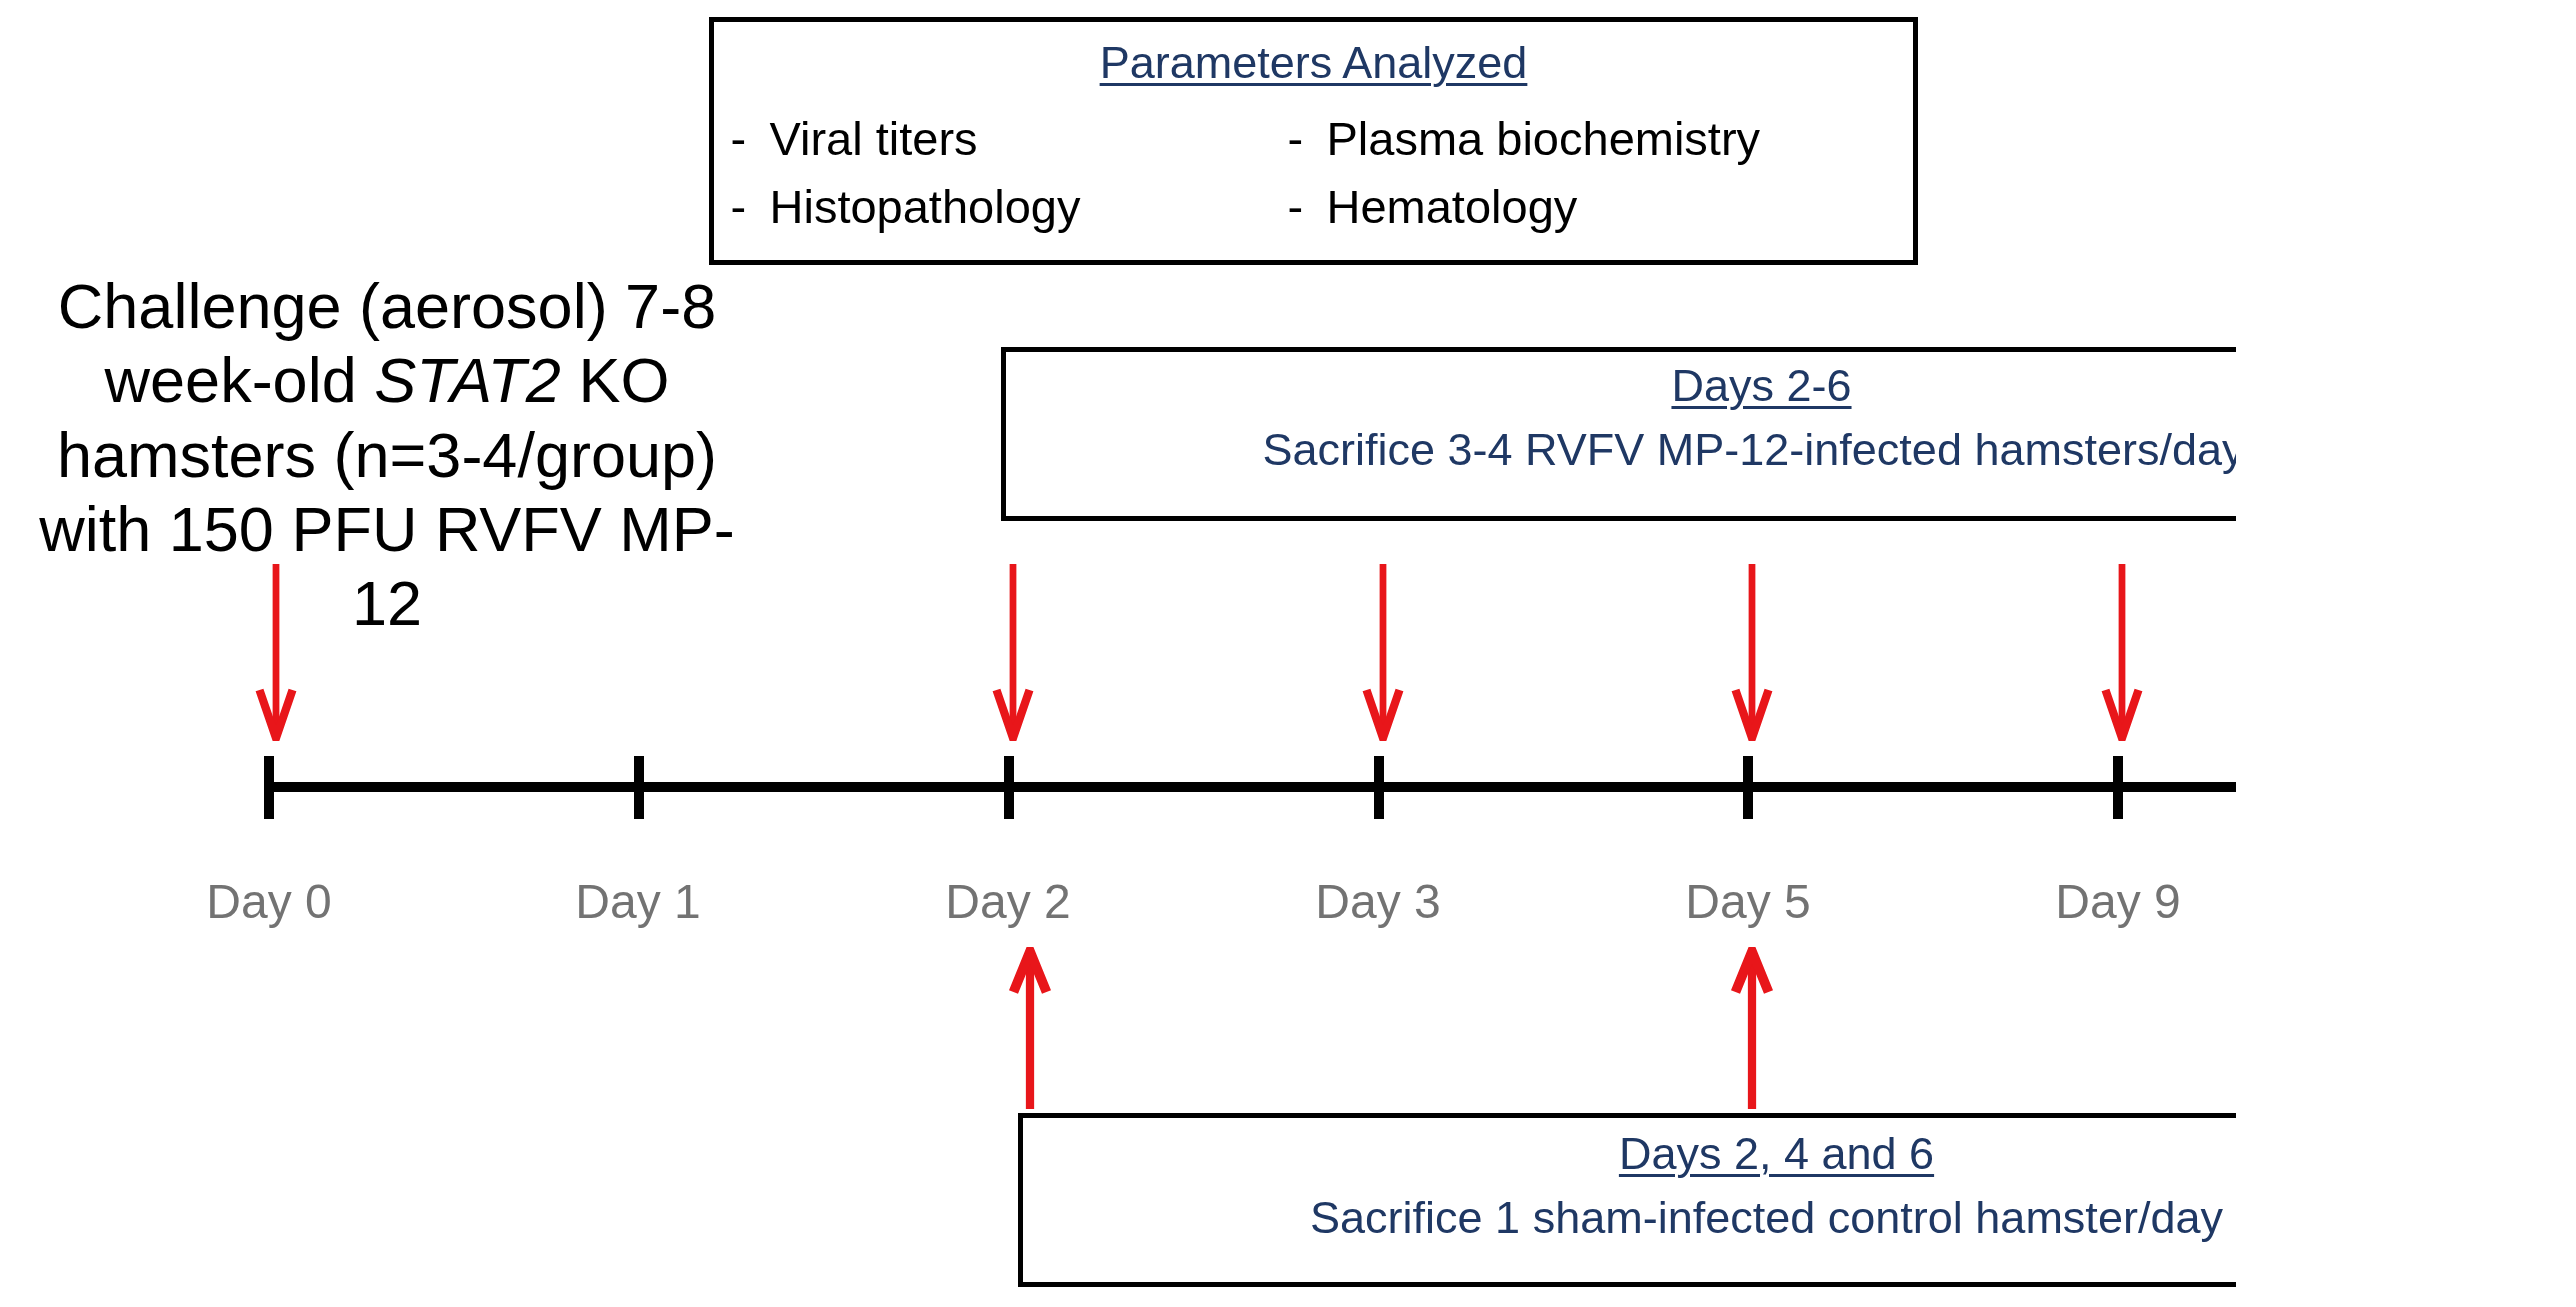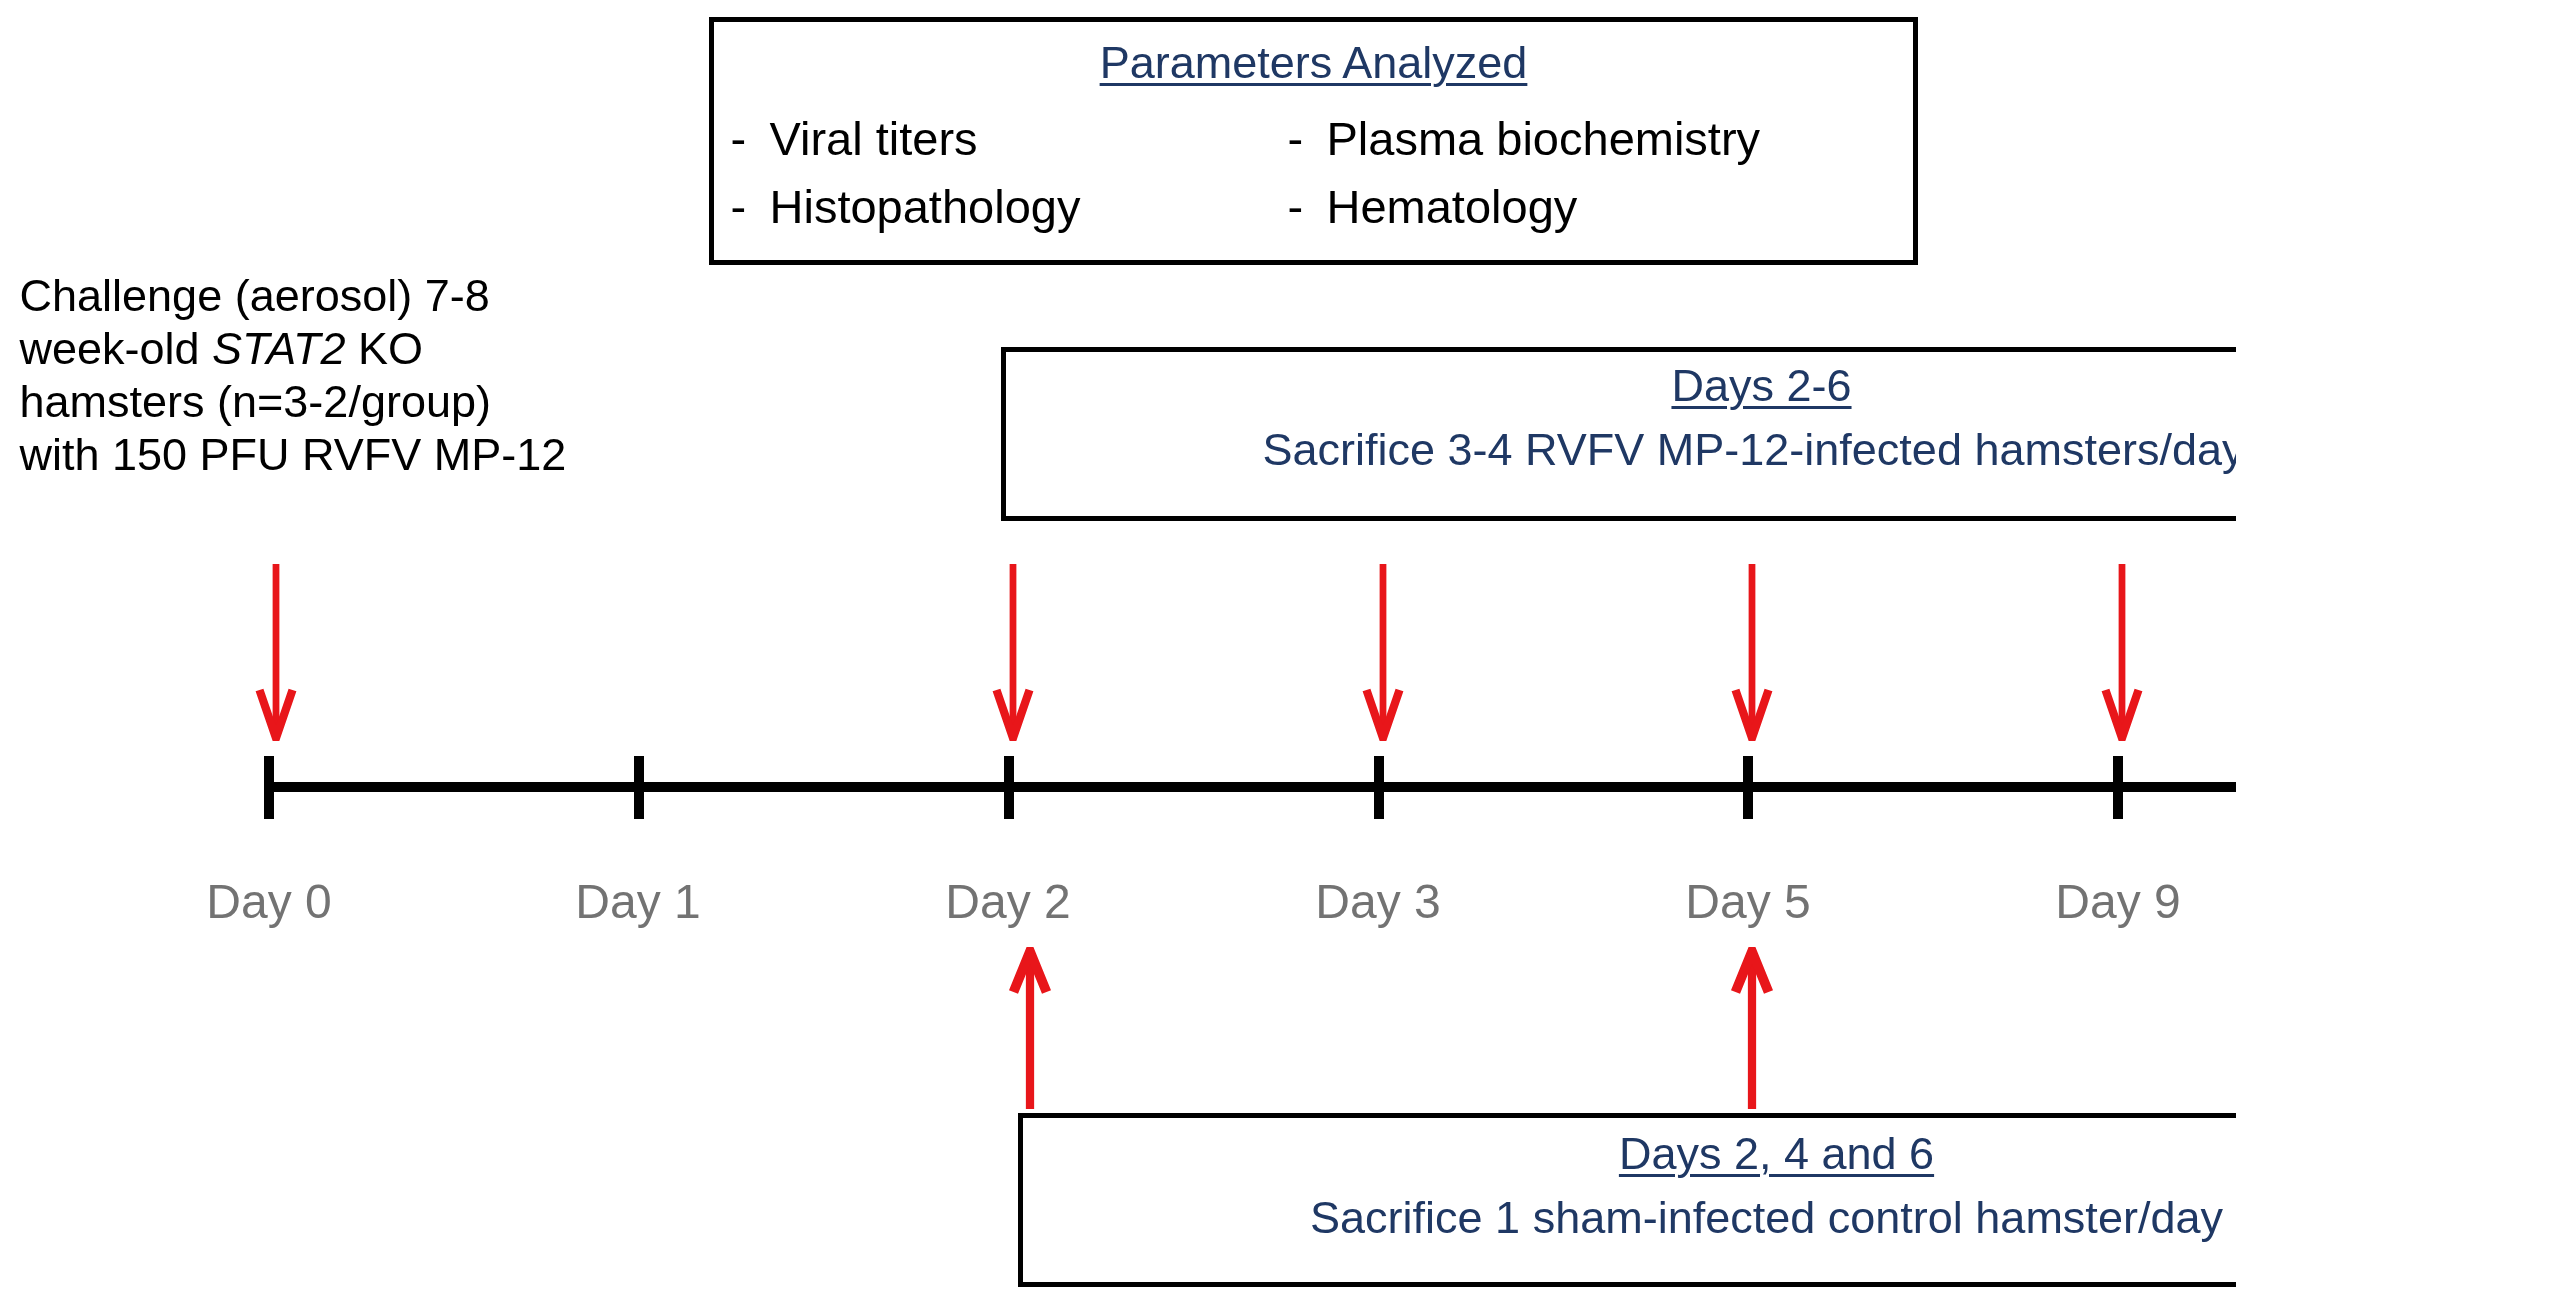--- a/index.html
+++ b/index.html
@@ -80,23 +80,24 @@
     color: #000000;
     font-size: 47px;
   }
 
   
   #challenge-text {
     position: absolute;
     left: 19.5px;
     top: 269px;
     width: 735px;
-    font-size: 45px;
+    font-size: 63px;
     line-height: 1.18;
     color: #000000;
+    text-align: center;
   }
   #challenge-text i { font-style: italic; }
 
   
   #days26-box {
     left: 1001px;
     top: 347px;
     width: 1521px;
     height: 174px;
   }
@@ -171,21 +172,21 @@
       <div class="param-item">
         <span class="param-dash">-</span>
         <span>Hematology</span>
       </div>
     </div>
   </div>
 
   <div id="challenge-text">
     <span>Challenge (aerosol) 7-8</span><br>
     <span>week-old </span><i>STAT2</i><span> KO</span><br>
-    <span>hamsters (n=3-2/group)</span><br>
+    <span>hamsters (n=3-4/group)</span><br>
     <span>with 150 PFU RVFV MP-12</span>
   </div>
 
   <div class="panel" id="days26-box">
     <div class="blue-title" id="days26-title">Days 2-6</div>
     <div class="blue-line" id="days26-sub">Sacrifice 3-4 RVFV MP-12-infected hamsters/day</div>
   </div>
 
   <div class="panel" id="days246-box">
     <div class="blue-title" id="days246-title">Days 2, 4 and 6</div>

